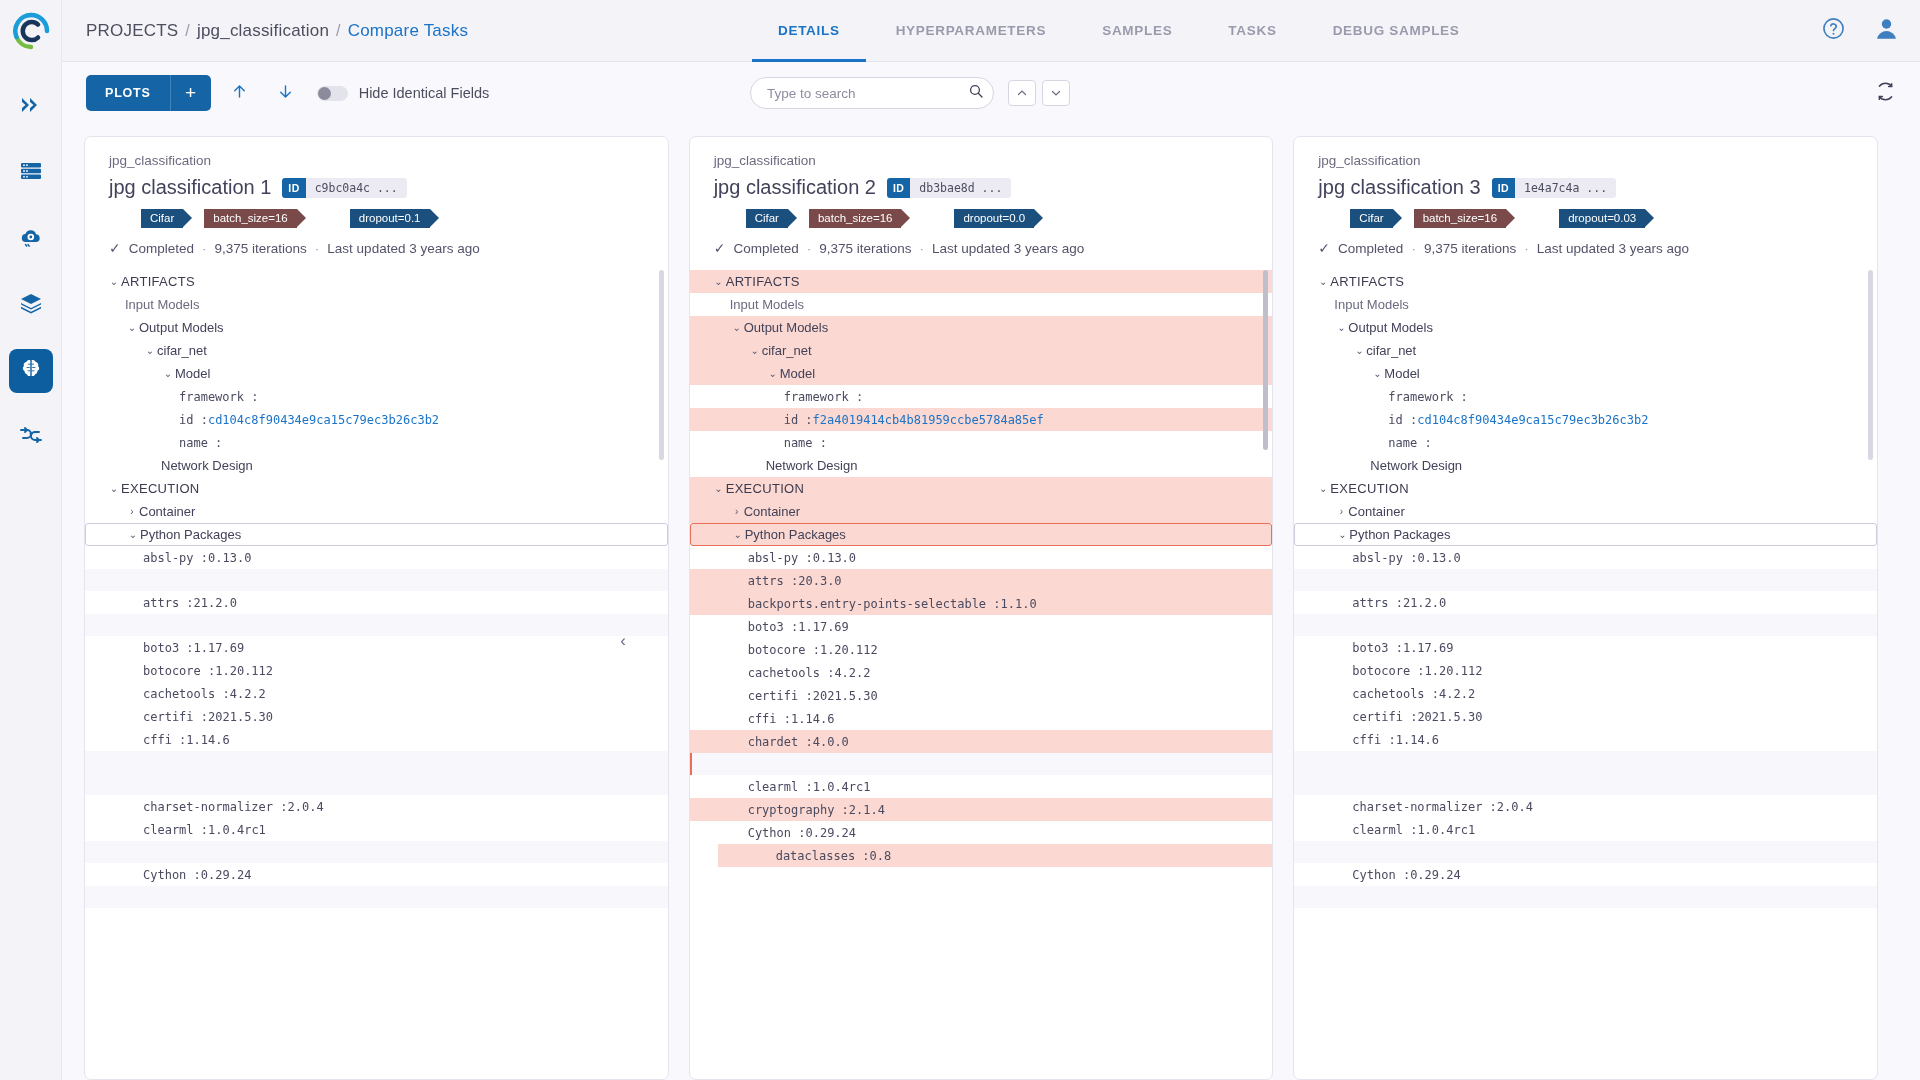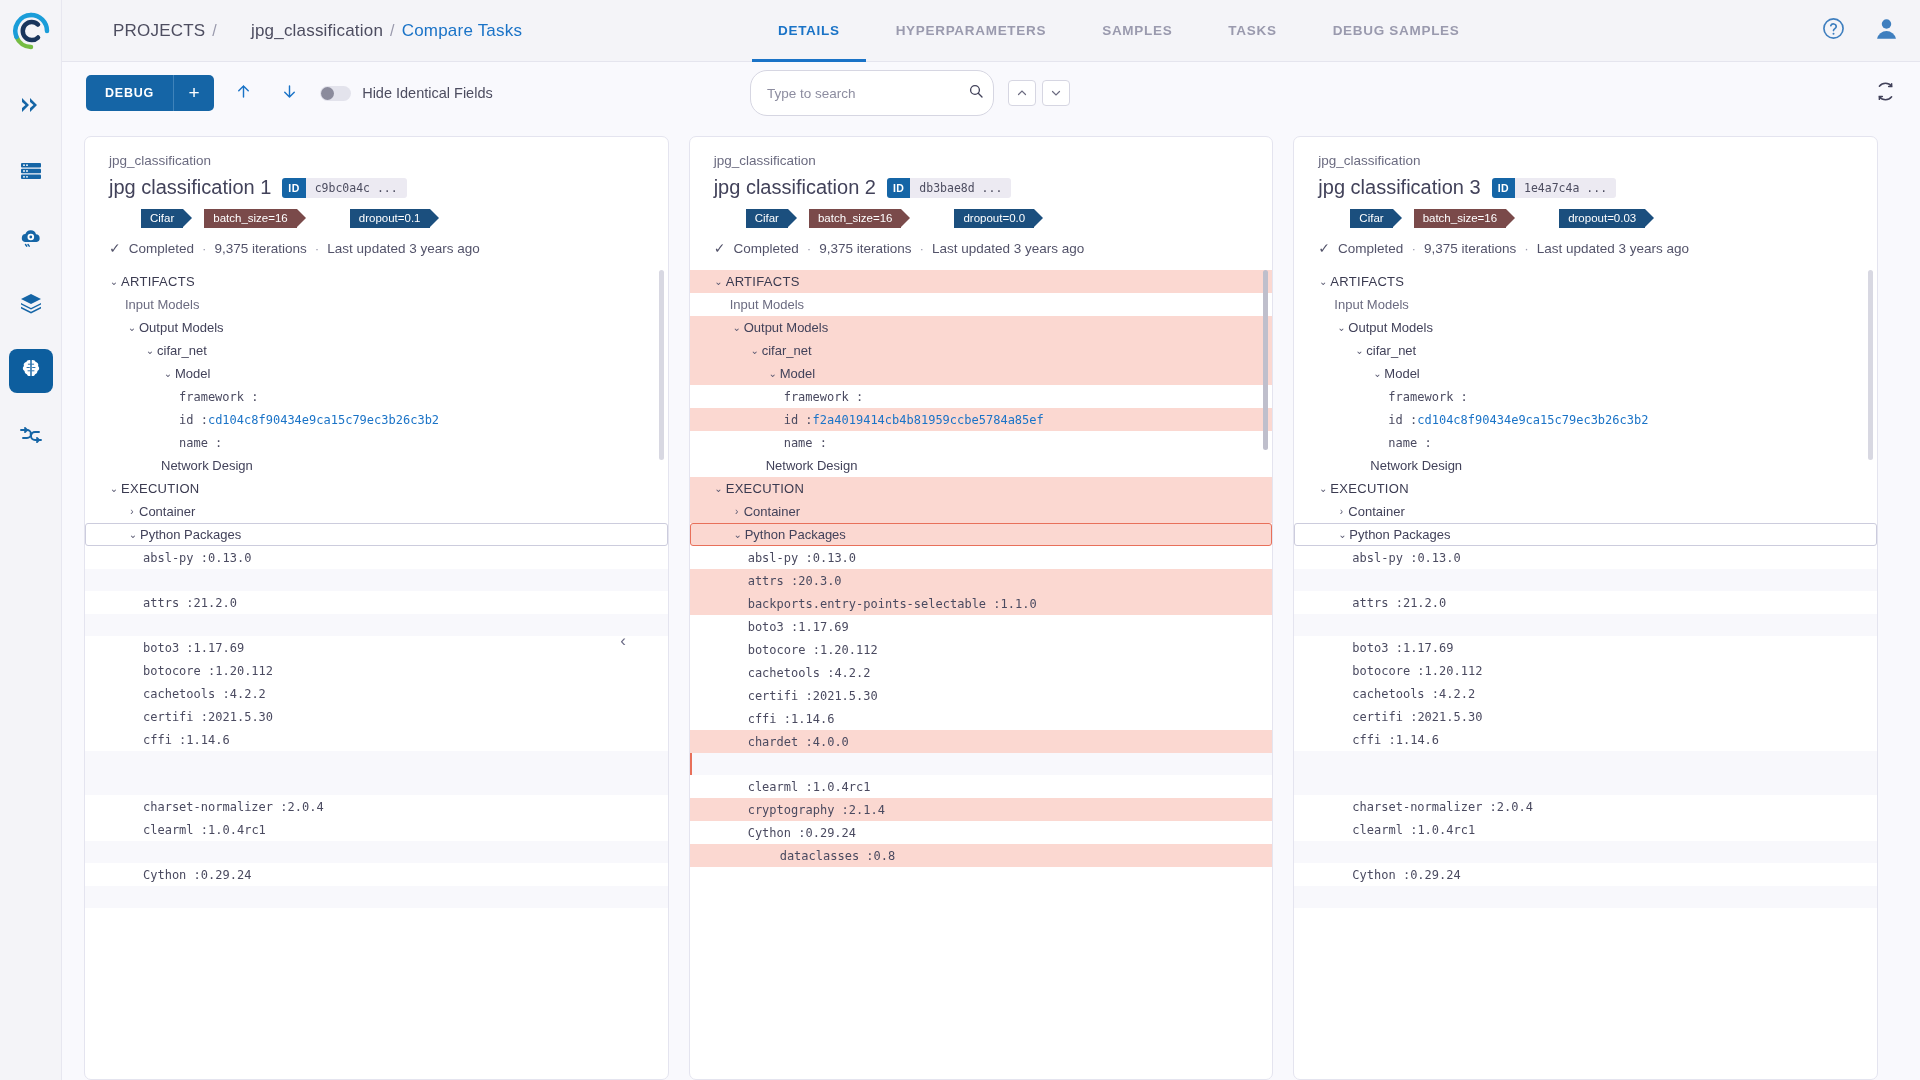--- a/index.html
+++ b/index.html
@@ -30,21 +30,21 @@
   
   .main { flex: 1; height: 1080px; display: flex; flex-direction: column; min-width: 0; }
 
   
   .header {
     height: 62px; background: #f4f4f8; border-bottom: 1px solid #e5e5ee;
     display: flex; align-items: center; position: relative; flex: 0 0 62px;
   }
   .breadcrumb { margin-left: 24px; font-size: 17px; color: #4d4d60; display: flex; align-items: center; gap: 7px; letter-spacing: .2px; }
   .bc-sep { color: #9a9aad; font-size: 16px; }
-  .bc-link { color: #4d4d60; cursor: pointer; margin-left: 27px; }
+  .bc-link { color: #4d4d60; cursor: pointer; }
   .bc-current { color: #1a73c7; cursor: pointer; }
 
   .tabs { position: absolute; left: 690px; display: flex; align-items: flex-end; height: 62px; gap: 4px; }
   .tab {
     font-size: 13.5px; letter-spacing: .7px; color: #9a9aae; font-weight: 600;
     padding: 0 26px; height: 62px; line-height: 62px; cursor: pointer; white-space: nowrap;
   }
   .tab.active { color: #1a73c7; border-bottom: 3px solid #1a73c7; }
 
   .header-right { position: absolute; right: 18px; display: flex; align-items: center; gap: 22px; }
@@ -68,21 +68,21 @@
   }
   .arrow-btn { width: 34px; height: 34px; margin-left: 12px; display: flex; align-items: center; justify-content: center; cursor: pointer; }
   .toggle-wrap { display: flex; align-items: center; gap: 11px; margin-left: 14px; cursor: pointer; }
   .toggle {
     width: 31px; height: 15px; border-radius: 9px; background: #e3e3ec; position: relative;
   }
   .toggle .knob { position: absolute; left: 1px; top: 1px; width: 13px; height: 13px; border-radius: 50%; background: #8b8b9c; }
   .toggle-label { font-size: 14.5px; color: #4d4d60; }
 
   .search-wrap {
-    position: absolute; left: 688px; width: 244px; height: 46px;
+    position: absolute; left: 688px; width: 244px; height: 32px;
     border: 1px solid #d6d6e2; border-radius: 17px; background: #fff;
     display: flex; align-items: center; padding: 0 4px 0 16px;
   }
   .search-input { border: none; outline: none; flex: 1; font-size: 13.5px; color: #42425a; font-family: "Liberation Sans", sans-serif; background: transparent; }
   .search-input::placeholder { color: #8d8da0; }
   .search-icon-btn { width: 26px; height: 26px; display: flex; align-items: center; justify-content: center; cursor: pointer; }
   .nav-chip {
     width: 28px; height: 26px; display: flex; align-items: center; justify-content: center;
     border: 1px solid #d6d6e2; border-radius: 4px; background: #fff; cursor: pointer; margin-left: 6px;
   }
@@ -285,21 +285,21 @@
               <circle cx="12" cy="8" r="4.2"></circle>
               <path d="M3.6 21 a8.6 8.6 0 0 1 16.8 0 Z"></path>
             </svg>
           </span>
         </div>
       </div>
     </div>
 
     <div class="toolbar">
       <div class="tasks-group">
-        <div class="tasks-btn">DEBUG</div>
+        <div class="tasks-btn">PLOTS</div>
         <div class="tasks-plus">+</div>
       </div>
 
       <div class="arrow-btn">
         <span>
           <svg width="19" height="19" viewBox="0 0 24 24" fill="none" stroke="#1a73c7" stroke-width="1.8" stroke-linecap="round">
             <path d="M12 19 V5 M6 11 l6-6 l6 6"></path>
           </svg>
         </span>
       </div>
@@ -592,21 +592,21 @@
               <span class="mono"> 1.0.4rc1</span>
             </div>
             <div class="row diff" style="padding-left: 58px;">
               <span class="mono">cryptography :</span>
               <span class="mono"> 2.1.4</span>
             </div>
             <div class="row" style="padding-left: 58px;">
               <span class="mono">Cython :</span>
               <span class="mono"> 0.29.24</span>
             </div>
-            <div class="row diff" style="padding-left: 90px;">
+            <div class="row diff" style="padding-left: 58px; margin-left: 28px;">
               <span class="mono">dataclasses :</span>
               <span class="mono"> 0.8</span>
             </div>
             <div class="vscroll" style="top: 0px; height: 180px;"></div>
           </div>
         </div>
       <div class="col" id="col-2">
           <div class="card-head">
             <div class="proj-name">jpg_classification</div>
             <div class="title-row">

